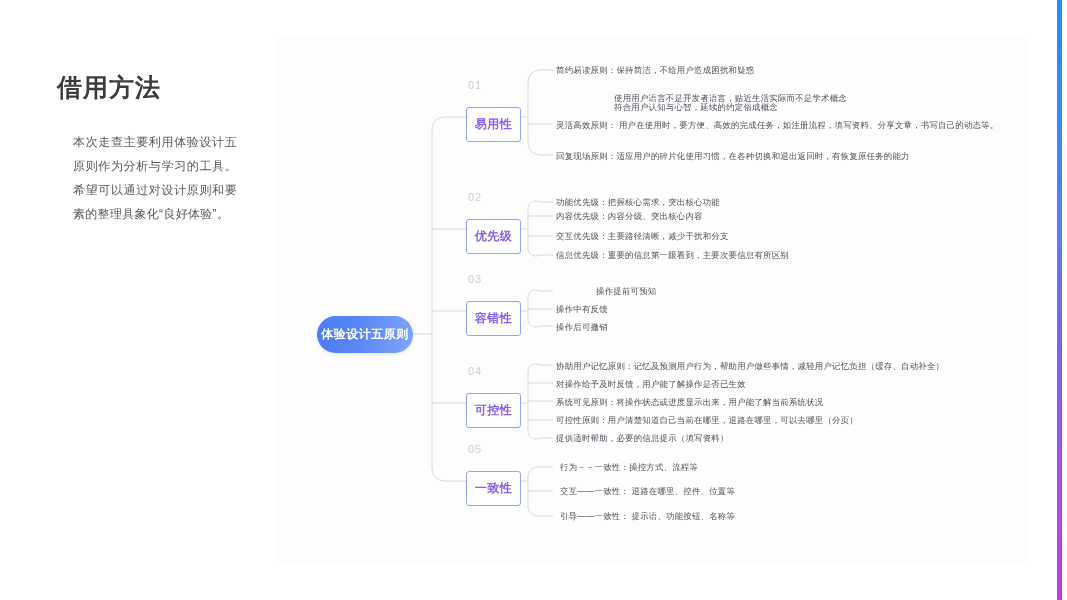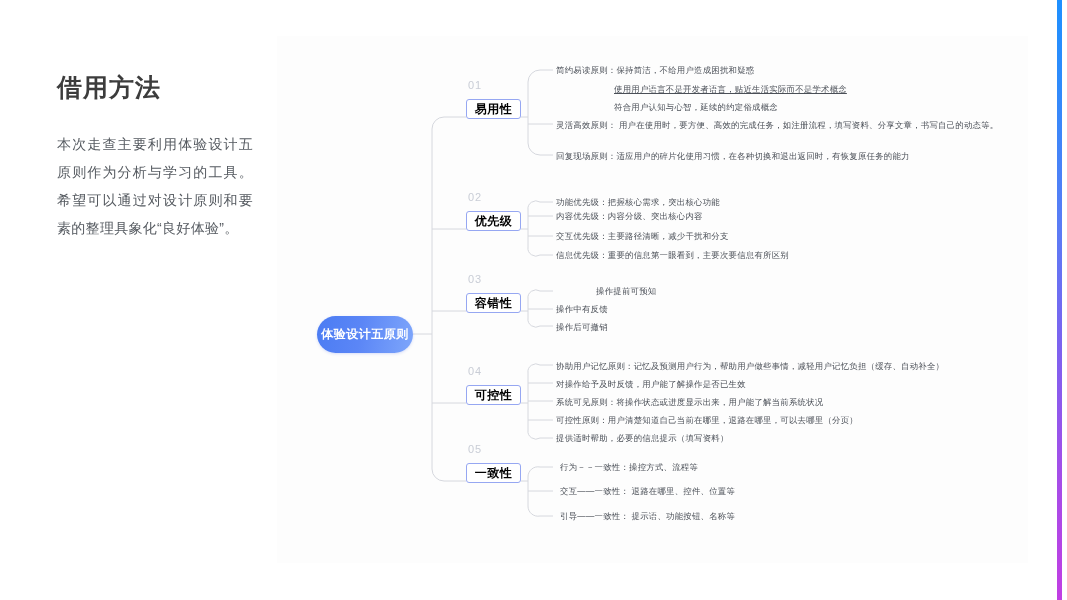--- a/index.html
+++ b/index.html
@@ -28,25 +28,25 @@
   }
   #page-title{
     font-size:25px;
     font-weight:bold;
     color:#3c3c3c;
     letter-spacing:1px;
     line-height:1.2;
     margin:0 0 28px 0;
   }
   #page-desc{
-    font-size:14px;
+    font-size:12px;
     color:#555a60;
     line-height:2.0;
     letter-spacing:.3px;
-    margin:0;
+    margin:16px;
     text-align:justify;
   }
 
   
   #map-panel{
     position:absolute;
     left:277px;top:36px;
     width:751px;height:527px;
     background:#fdfdfd;
   }
@@ -77,30 +77,30 @@
   .branch{position:absolute;}
   .branch-num{
     position:absolute;
     left:2px;top:-20px;
     font-size:11px;
     color:#c9cdd6;
     letter-spacing:1px;
     font-weight:normal;
   }
   .branch-box{
-    width:55px;height:20px;
+    width:55px;height:35px;
     box-sizing:border-box;
     border:1.2px solid #96a7f2;
     border-radius:3px;
     background:#ffffff;
-    color:#000000;
+    color:#8b5cf6;
     font-size:12px;
     font-weight:bold;
     letter-spacing:.5px;
-    display:flex;align-items:center;justify-content:center;
+    display:flex;align-items:center;justify-content:center;margin-top:8px;
   }
 
   
   .leaf{
     position:absolute;
     font-size:8.4px;
     color:#4a4f57;
     letter-spacing:.25px;
     white-space:nowrap;
     line-height:1;
@@ -162,21 +162,21 @@
   </g>
 </svg>
 
 <div id="root-node">体验设计五原则</div>
 
 <div class="branch" style="left:466px;top:99px;">
   <span class="branch-num">01</span>
   <div class="branch-box">易用性</div>
 </div>
 <div class="leaf" style="left:556px;top:66px;">简约易读原则：保持简洁，不给用户造成困扰和疑惑</div>
-<div class="leaf-cont" style="left:614px;top:85px;text-decoration:underline;">使用用户语言不是开发者语言，贴近生活实际而不是学术概念</div>
+<div class="leaf-cont" style="left:614px;top:94px;">使用用户语言不是开发者语言，贴近生活实际而不是学术概念</div>
 <div class="leaf-cont" style="left:614px;top:103px;">符合用户认知与心智，延续的约定俗成概念</div>
 <div class="leaf" style="left:556px;top:121px;">灵活高效原则： 用户在使用时，要方便、高效的完成任务，如注册流程，填写资料、分享文章，书写自己的动态等。</div>
 <div class="leaf" style="left:556px;top:152px;">回复现场原则：适应用户的碎片化使用习惯，在各种切换和退出返回时，有恢复原任务的能力</div>
 
 <div class="branch" style="left:466px;top:211px;">
   <span class="branch-num">02</span>
   <div class="branch-box">优先级</div>
 </div>
 <div class="leaf" style="left:556px;top:198px;">功能优先级：把握核心需求，突出核心功能</div>
 <div class="leaf" style="left:556px;top:212px;">内容优先级：内容分级、突出核心内容</div>

